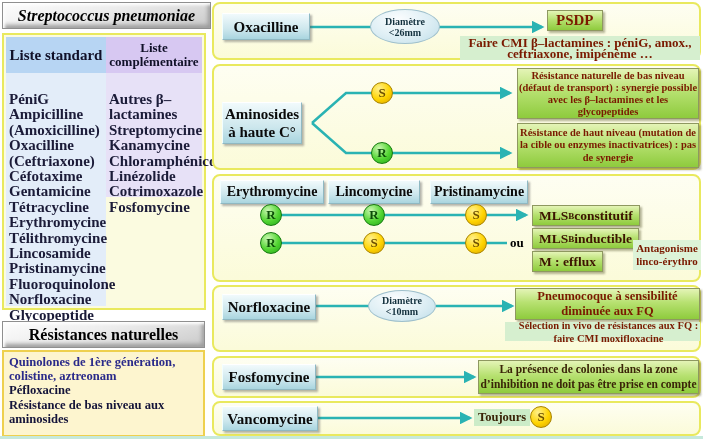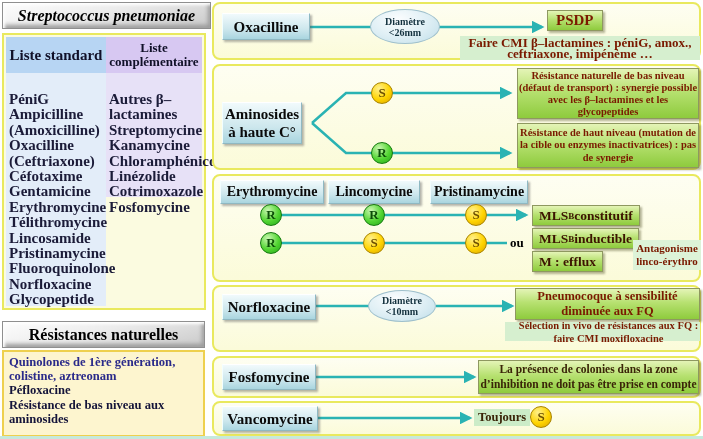--- a/index.html
+++ b/index.html
@@ -80,20 +80,21 @@
       <div id="col-std" class="col">
         <div class="colhdr">Liste standard</div>
         <ul class="ablist">
           <li>PéniG</li>
           <li>Ampicilline</li>
           <li>(Amoxicilline)</li>
           <li>Oxacilline</li>
           <li>(Ceftriaxone)</li>
           <li>Céfotaxime</li>
           <li>Gentamicine</li>
+          <li>Tétracycline</li>
           <li>Erythromycine</li>
           <li>Télithromycine</li>
           <li>Lincosamide</li>
           <li>Pristinamycine</li>
           <li>Fluoroquinolone</li>
           <li>Norfloxacine</li>
           <li>Glycopeptide</li>
         </ul>
       </div>
       <div id="col-comp" class="col">

